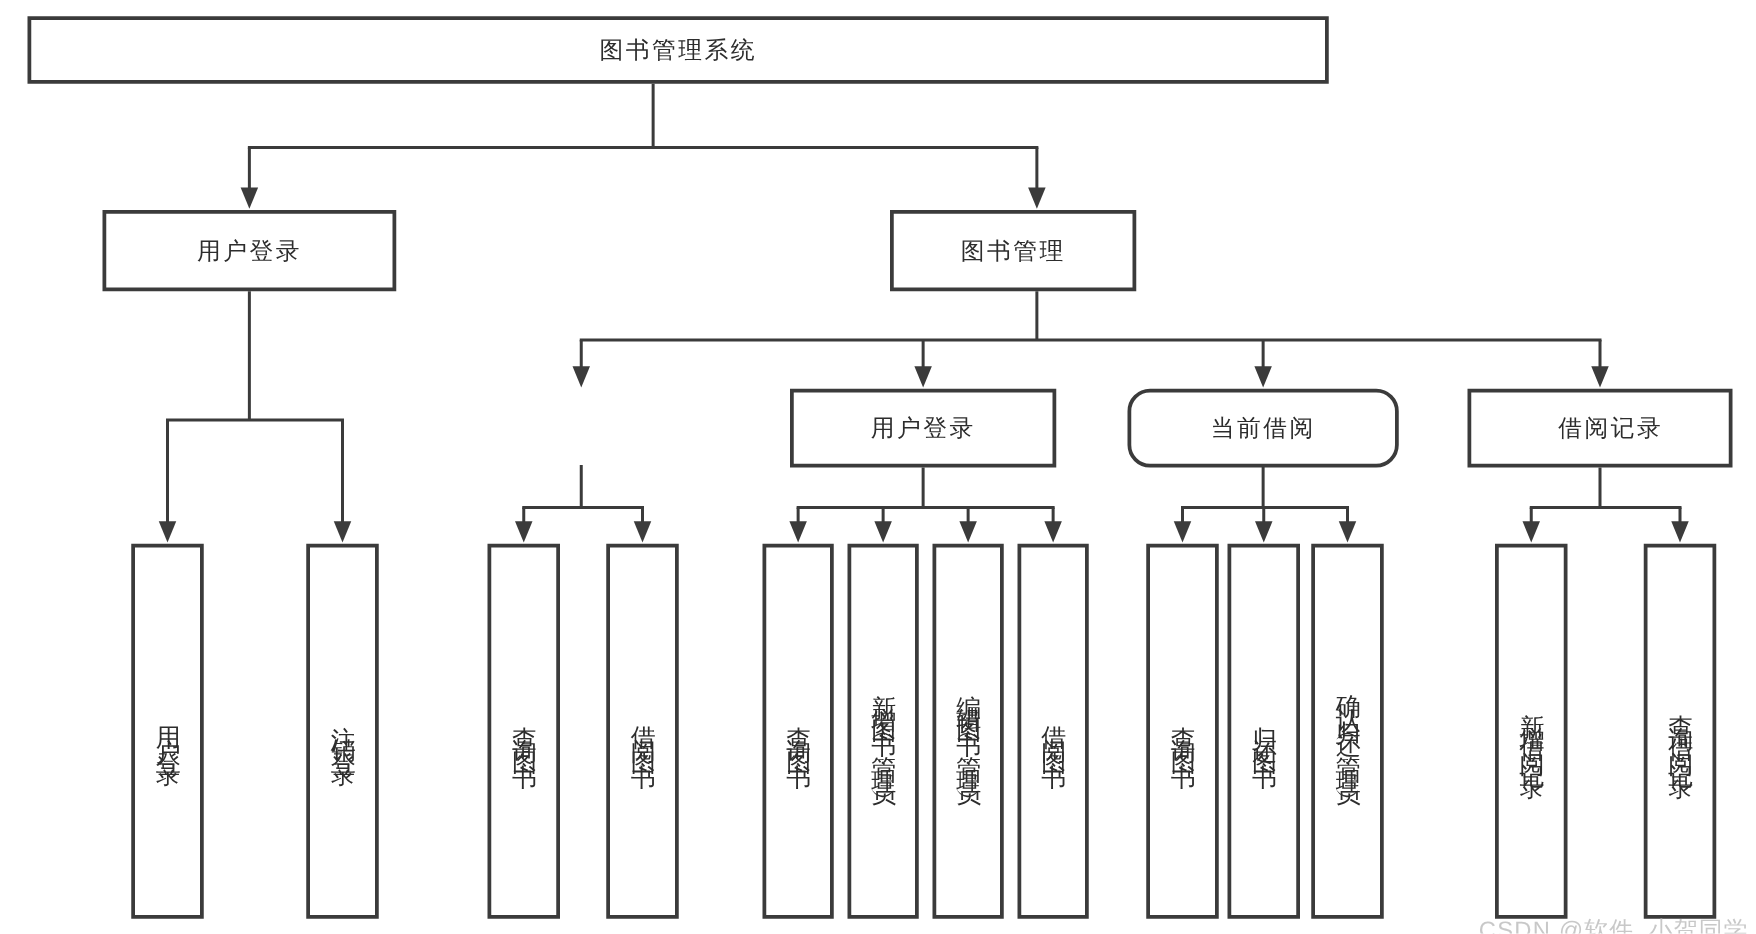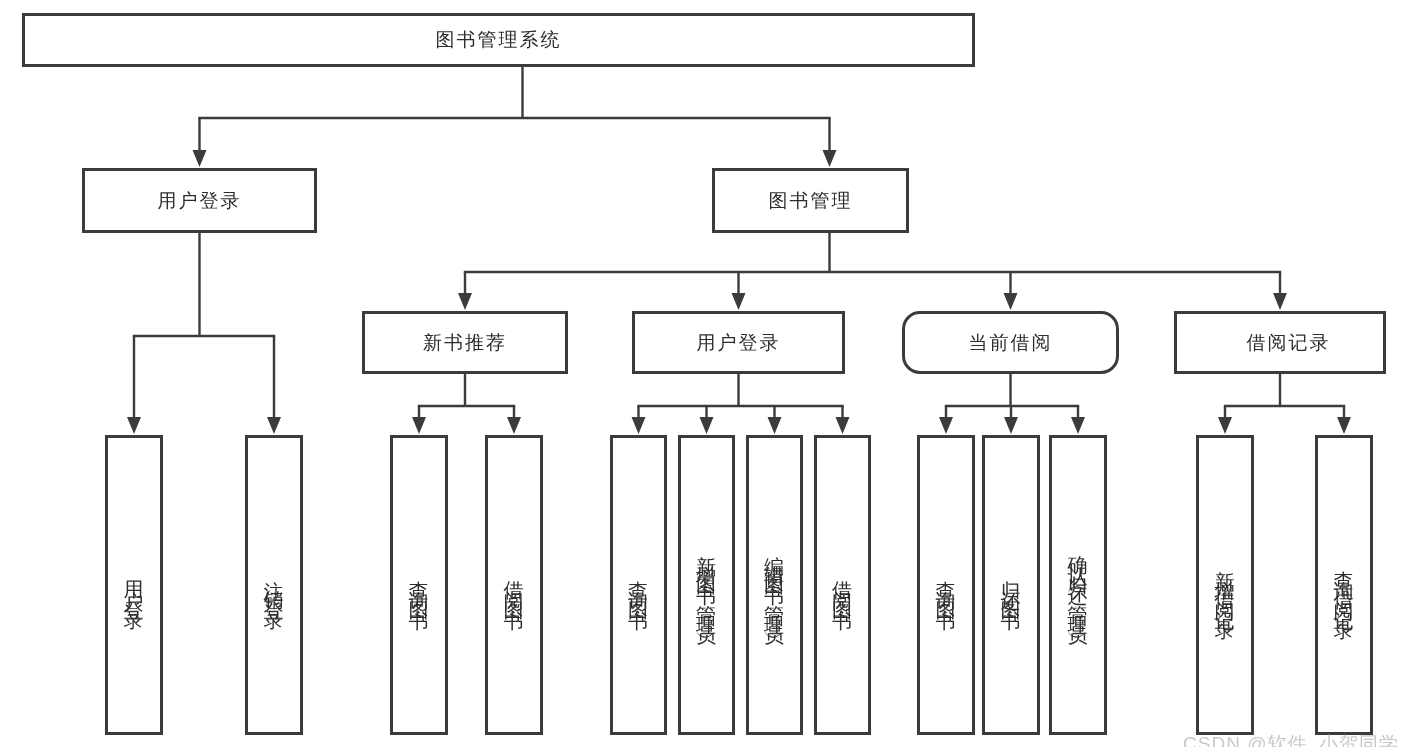--- a/index.html
+++ b/index.html
@@ -104,31 +104,28 @@
       <line x1="1078" y1="406" x2="1078" y2="421" stroke="var(--line)" stroke-width="2.4"></line>
       <polygon points="1071,417 1085,417 1078,434" fill="var(--line)"></polygon>
       <line x1="1280" y1="372" x2="1280" y2="406" stroke="var(--line)" stroke-width="2.4"></line>
       <line x1="1223.8" y1="406" x2="1345.2" y2="406" stroke="var(--line)" stroke-width="2.4"></line>
       <line x1="1225" y1="406" x2="1225" y2="421" stroke="var(--line)" stroke-width="2.4"></line>
       <polygon points="1218,417 1232,417 1225,434" fill="var(--line)"></polygon>
       <line x1="1344" y1="406" x2="1344" y2="421" stroke="var(--line)" stroke-width="2.4"></line>
       <polygon points="1337,417 1351,417 1344,434" fill="var(--line)"></polygon>
     </svg>
   <div class="watermark">CSDN @软件_小贺同学</div>
-<div class="node h" style="left: 22px; top: 13px; width: 953px; height: 54px;">
+<div class="node h" style="left: 22px; top: 13px; width: 1041px; height: 54px;">
       <span>图书管理系统</span>
     </div>
     <div class="node h" style="left: 82px; top: 168px; width: 235px; height: 65px;">
       <span>用户登录</span>
     </div>
     <div class="node h" style="left: 712px; top: 168px; width: 197px; height: 65px;">
       <span>图书管理</span>
-    </div>
-    <div class="node h" style="left: 362px; top: 311px; width: 206px; height: 63px;">
-      <span>新书推荐</span>
     </div>
     <div class="node h" style="left: 632px; top: 311px; width: 213px; height: 63px;">
       <span>用户登录</span>
     </div>
     <div class="node h" style="left: 902px; top: 311px; width: 217px; height: 63px; border-radius: 18px;">
       <span>当前借阅</span>
     </div>
     <div class="node h" style="left: 1174px; top: 311px; width: 212px; height: 63px; padding-left: 17px;">
       <span>借阅记录</span>
     </div>

